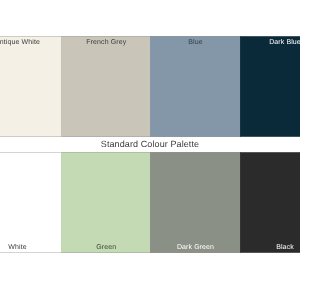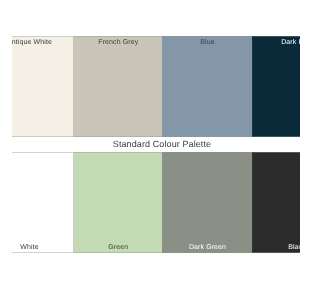--- a/index.html
+++ b/index.html
@@ -14,21 +14,20 @@
     font-family: "Liberation Sans", sans-serif;
     -webkit-font-smoothing: antialiased;
     text-rendering: geometricPrecision;
   }
   .sheet {
     position: relative;
     width: 300px;
     height: 300px;
     background: #ffffff;
     overflow: hidden;
-    margin-left: 12px;
   }
   .row {
     position: absolute;
     left: 0;
     width: 300px;
     height: 100px;
   }
   .row-top { top: 35.5px; }
   .row-bottom { top: 151.5px; }
   .swatch {

